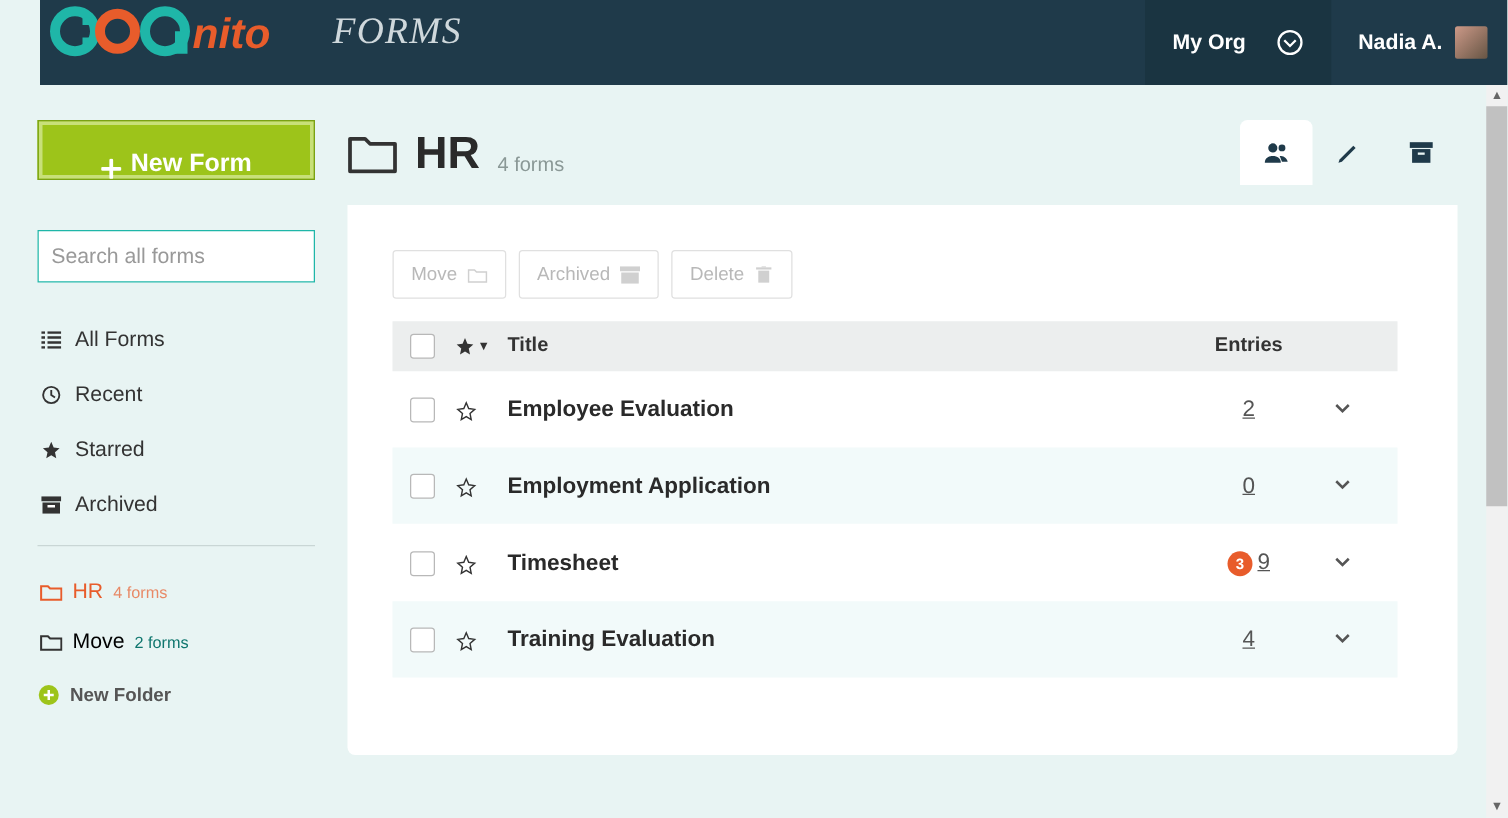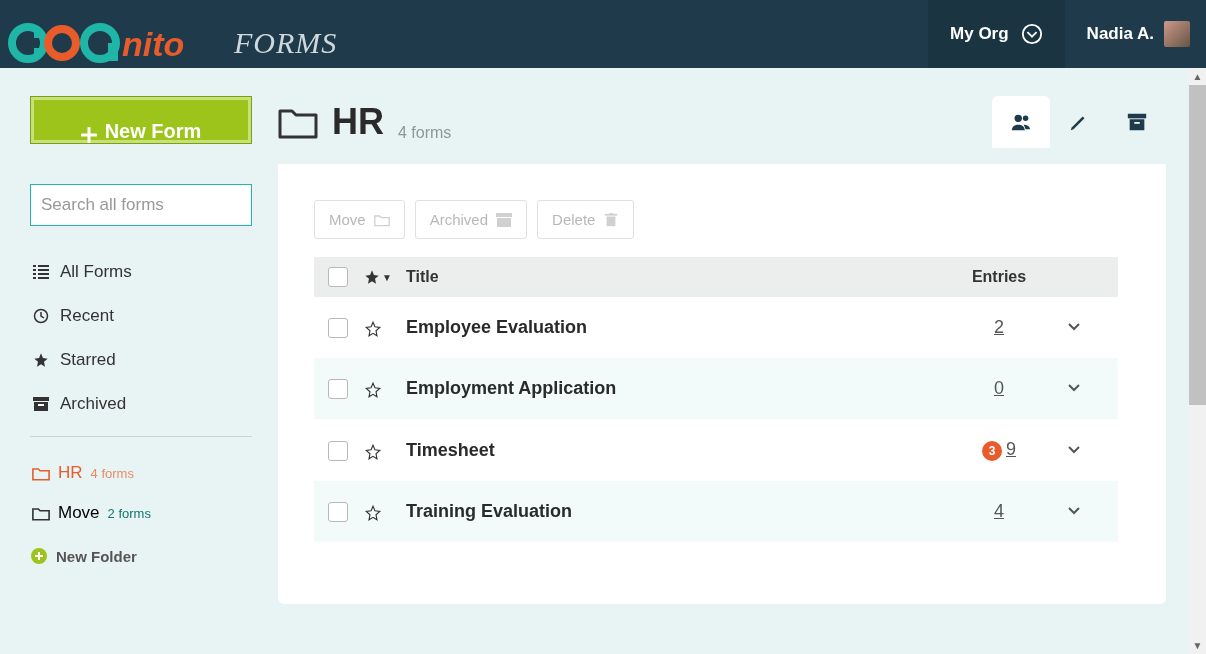--- a/index.html
+++ b/index.html
@@ -3,36 +3,37 @@
 <meta charset="utf-8">
 <style>
   * { box-sizing: border-box; margin: 0; padding: 0; font-family: "Segoe UI", Arial, sans-serif; }
   body { background: #e8f4f3; width: 1206px; height: 654px; overflow: hidden; position: relative; }
 
   
   .header {
     height: 68px;
     background: #1f3a4a;
     display: flex;
-    align-items: flex-end;
+    align-items: flex-start;
     padding-left: 8px;
     color: #fff;
+    margin-left: 32px;
   }
   .logo-wrap { display:flex; align-items:center; gap:2px; }
   .logo-text { font-family: Georgia, serif; font-style: italic; color:#cfd8dc; font-size:30px; font-weight:300; letter-spacing:1px; margin-left:4px;}
   .logo-svg { height:50px; }
 
   .header-spacer { flex: 1; }
   .org-box {
     height: 68px;
     background: #1a3441;
     display: flex;
     align-items: center;
     padding: 0 22px;
-    gap: 12px;
+    gap: 24px;
     font-weight: 700;
     font-size: 17px;
     cursor: pointer;
   }
   .org-box svg { width: 22px; height: 22px; }
   .user-box {
     height: 68px;
     display: flex;
     align-items: center;
     padding: 0 16px 0 22px;

